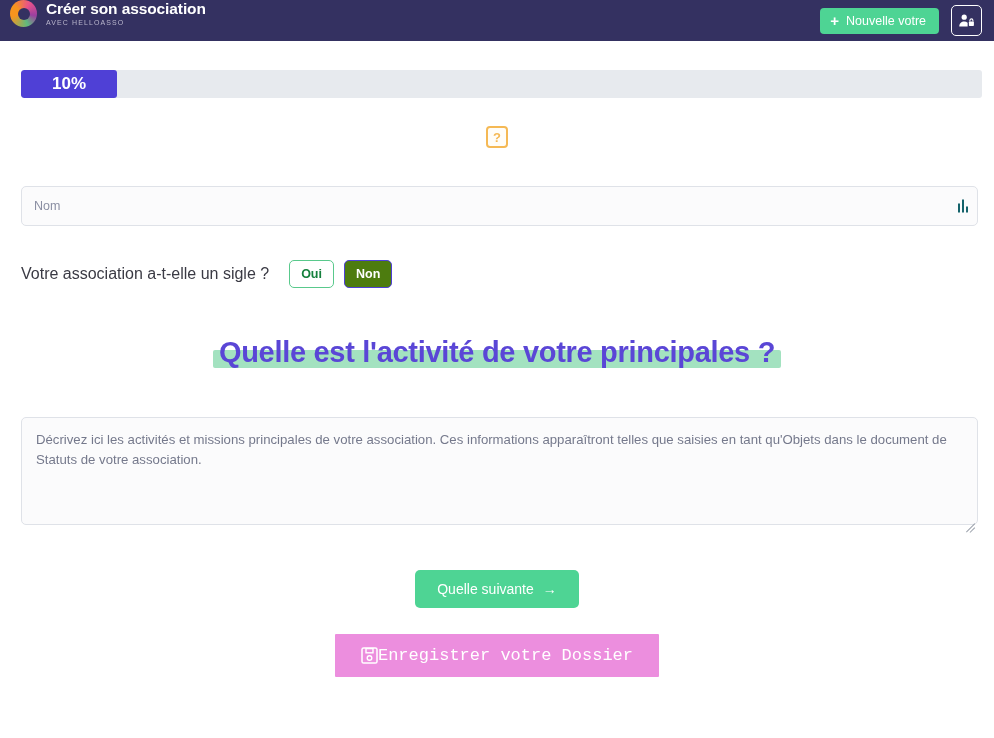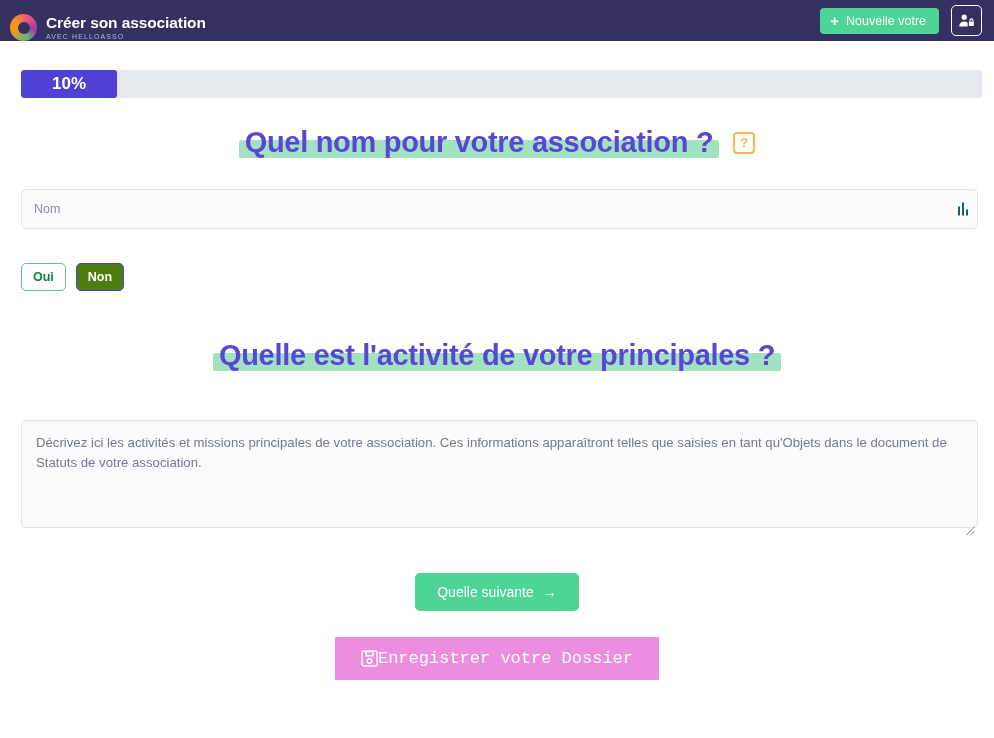--- a/index.html
+++ b/index.html
@@ -9,21 +9,21 @@
     background: #ffffff;
     font-family: "Liberation Sans", sans-serif;
     overflow: hidden;
   }
 
   
   .header {
     height: 41px;
     background: #343161;
     display: flex;
-    align-items: flex-end;
+    align-items: flex-start;
     padding: 0 12px 0 10px;
     position: relative;
   }
   .brand { display: flex; align-items: center; gap: 9px; }
   .brand-logo {
     width: 27px; height: 27px;
     border-radius: 50%;
     background:
       conic-gradient(from 160deg,
         #5fba7d 0deg,
@@ -301,39 +301,36 @@
   </div>
 </div>
 
 <div class="progress-wrap">
   <div class="progress-bar" style="width: 10%;">
     <span>10%</span>
   </div>
 </div>
 
 <div class="heading-row" style="margin-top:28px;">
-  <div class="h-q">
-    <span class="hl"></span>
-    <span class="txt">Quel nom pour votre association ?</span>
-  </div>
   <div class="help-btn">
     <span>?</span>
   </div>
 </div>
 
-<div class="field-wrap" style="margin-top:30px;text-decoration:underline;">
+<div class="field-wrap" style="margin-top:38px;text-decoration:underline;">
   <input class="text-input" type="text" placeholder="Nom" style="">
   <div class="input-badge">
     <i style="height:9px"></i>
     <i style="height:13px"></i>
     <i style="height:6px"></i>
   </div>
 </div>
 
 <div class="sigle-row" style="margin-top:34px;">
+  <span class="sigle-label">Votre association a-t-elle un sigle ?</span>
   <div class="toggle-group">
     <button class="btn-oui">Oui</button>
     <button class="btn-non">Non</button>
   </div>
 </div>
 
 <div class="heading-row" style="margin-top:48px;">
   <div class="h-q">
     <span class="hl"></span>
     <span class="txt">Quelle est l'activité de votre principales ?</span>

